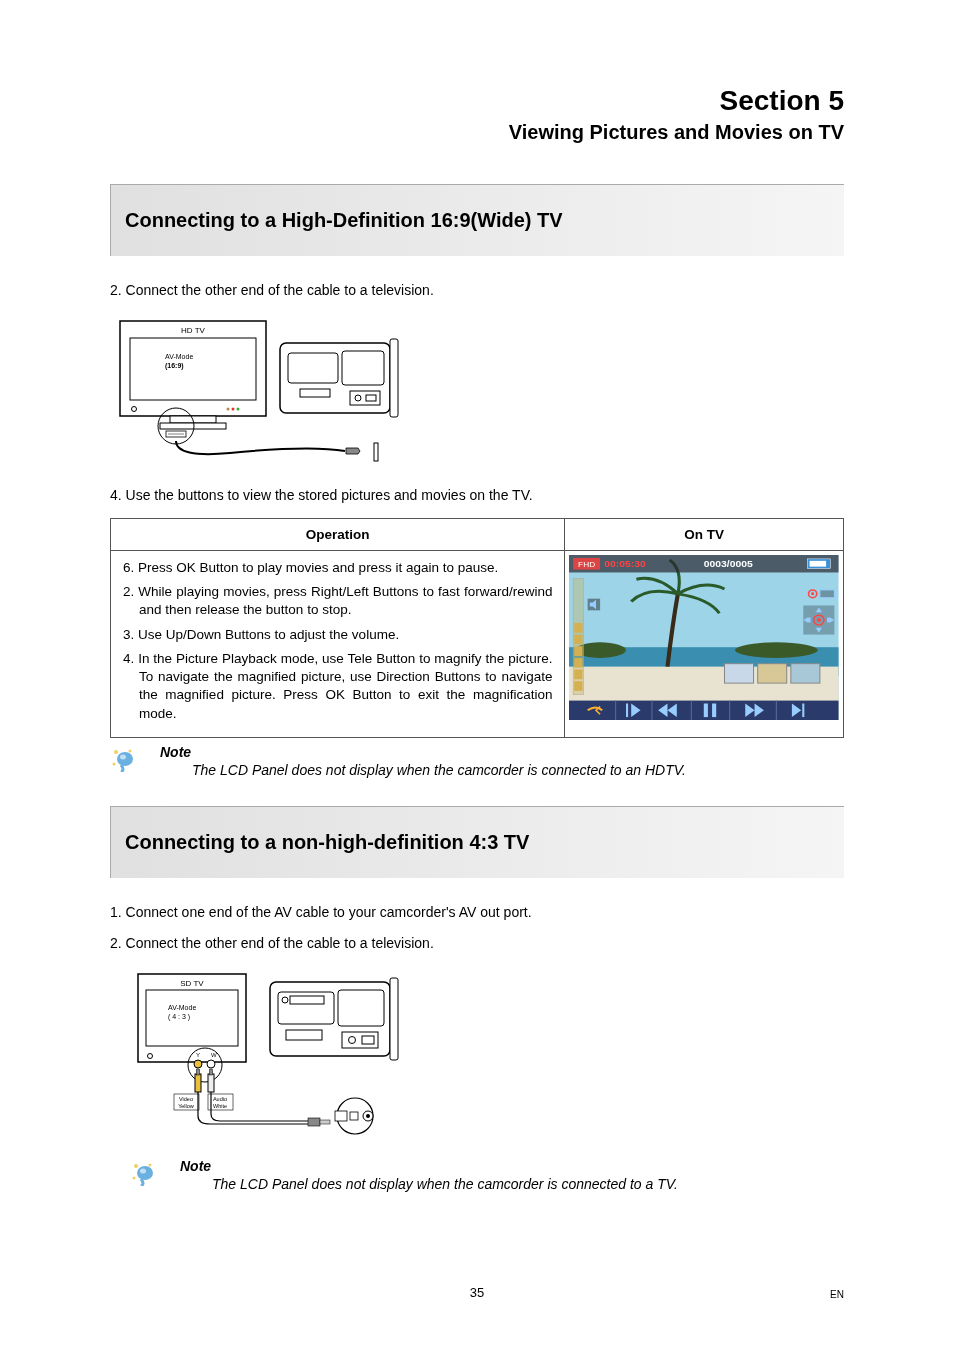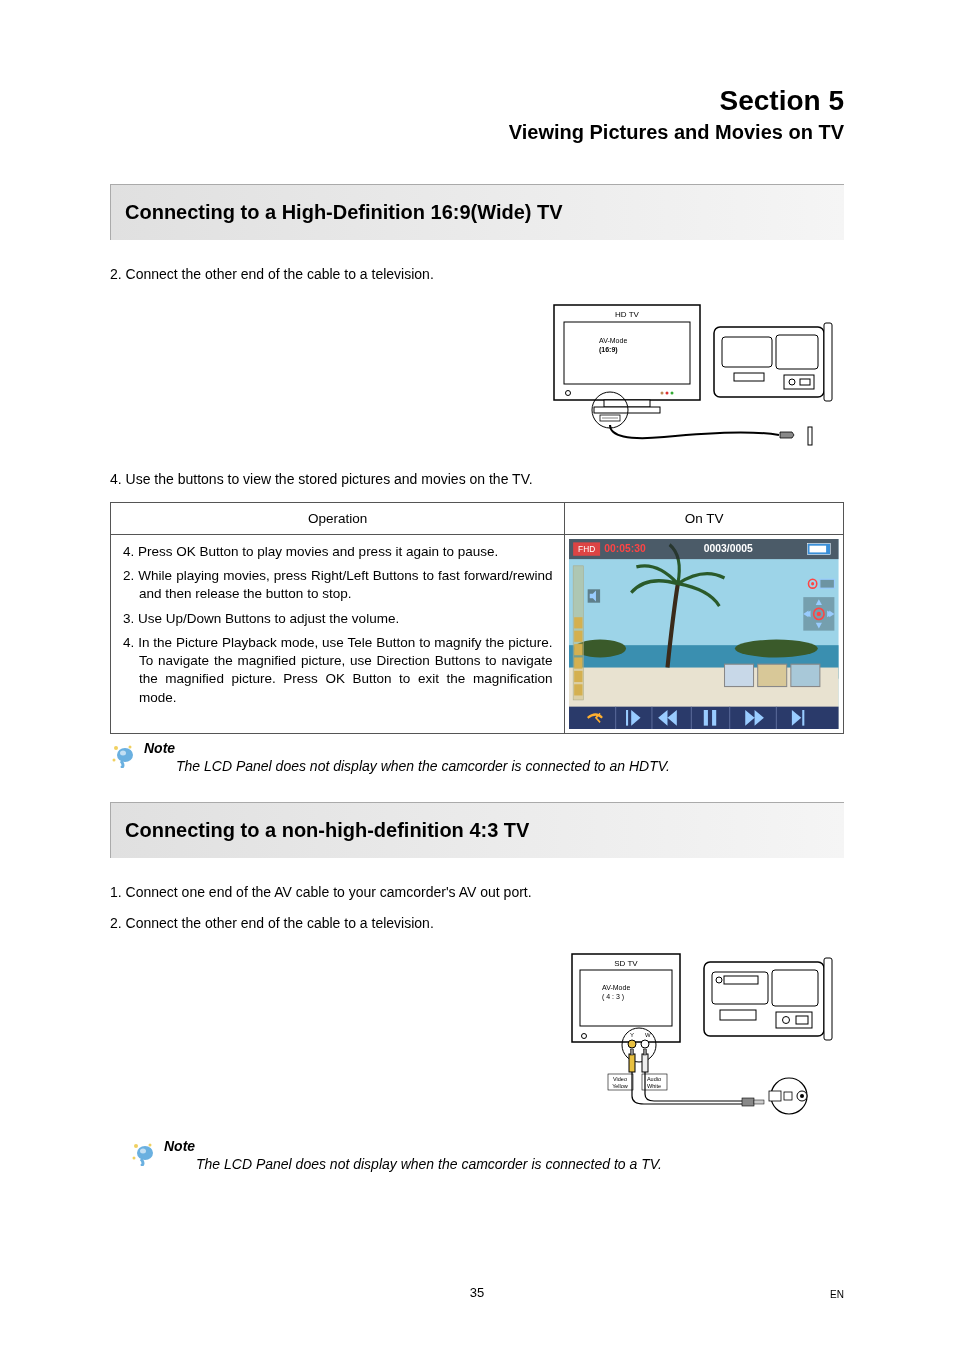--- a/index.html
+++ b/index.html
@@ -22,71 +22,71 @@
       margin-bottom: 4px;
     }
     .section-title {
       font-size: 20px;
       font-weight: bold;
     }
     .subsection-header {
       background: linear-gradient(to right, #e0e0e0, #f5f5f5);
       border-left: 1px solid #aaa;
       border-top: 1px solid #aaa;
-      padding: 16px 14px;
+      padding: 24px 14px;
       font-size: 20px;
       font-weight: bold;
       margin-bottom: 24px;
     }
     .steps {
       margin-bottom: 12px;
     }
     .step {
       font-size: 14px;
       line-height: 1.5;
       margin-bottom: 10px;
     }
     .diagram {
-      text-align: right;
+      text-align: left;
       margin: 8px 0 18px 0;
     }
     .diagram svg { display: inline-block; }
     .op-table {
       width: 100%;
       border-collapse: collapse;
       margin-bottom: 6px;
     }
     .op-table th, .op-table td {
       border: 1px solid #555;
       padding: 8px 12px;
       font-size: 13.5px;
       vertical-align: top;
     }
     .op-table th {
-      font-weight: normal;
+      font-weight: bold;
       background: #fff;
     }
     .op-table .op-col { width: 62%; }
     .op-table .tv-col { width: 38%; }
     .op-item {
       margin-bottom: 6px;
       text-align: justify;
       padding-left: 16px;
       text-indent: -16px;
       line-height: 1.35;
     }
     .tv-screenshot {
       width: 100%;
-      height: 190px;
+      height: 165px;
       position: relative;
     }
     .note-block {
       display: flex;
       align-items: flex-start;
-      gap: 8px;
+      gap: 24px;
       margin: 4px 0 28px 0;
     }
     .note-icon {
       width: 26px;
       height: 26px;
       flex-shrink: 0;
       margin-top: 2px;
     }
     .note-text {
       font-size: 14px;
@@ -171,21 +171,21 @@
 </div>
 
 <table class="op-table">
   <tbody>
       <tr>
     <th class="op-col">Operation</th>
     <th class="tv-col">On TV</th>
   </tr>
   <tr>
     <td class="op-col">
-      <div class="op-item">4. Press OK Button to play movies and press it again to pause.</div>
+      <div class="op-item">6. Press OK Button to play movies and press it again to pause.</div>
       <div class="op-item">2. While playing movies, press Right/Left Buttons to fast forward/rewind and then release the button to stop.</div>
       <div class="op-item">3. Use Up/Down Buttons to adjust the volume.</div>
       <div class="op-item">4. In the Picture Playback mode, use Tele Button to magnify the picture. To navigate the magnified picture, use Direction Buttons to navigate the magnified picture. Press OK Button to exit the magnification mode.</div>
     </td>
     <td class="tv-col" style="padding:4px;">
       <div class="tv-screenshot">
         <svg width="100%" height="100%" viewBox="0 0 260 170" preserveAspectRatio="none">
 
           <rect x="0" y="0" width="260" height="170" fill="#9dd4e8"></rect>
           <rect x="0" y="95" width="260" height="30" fill="#3a8fb0"></rect>

